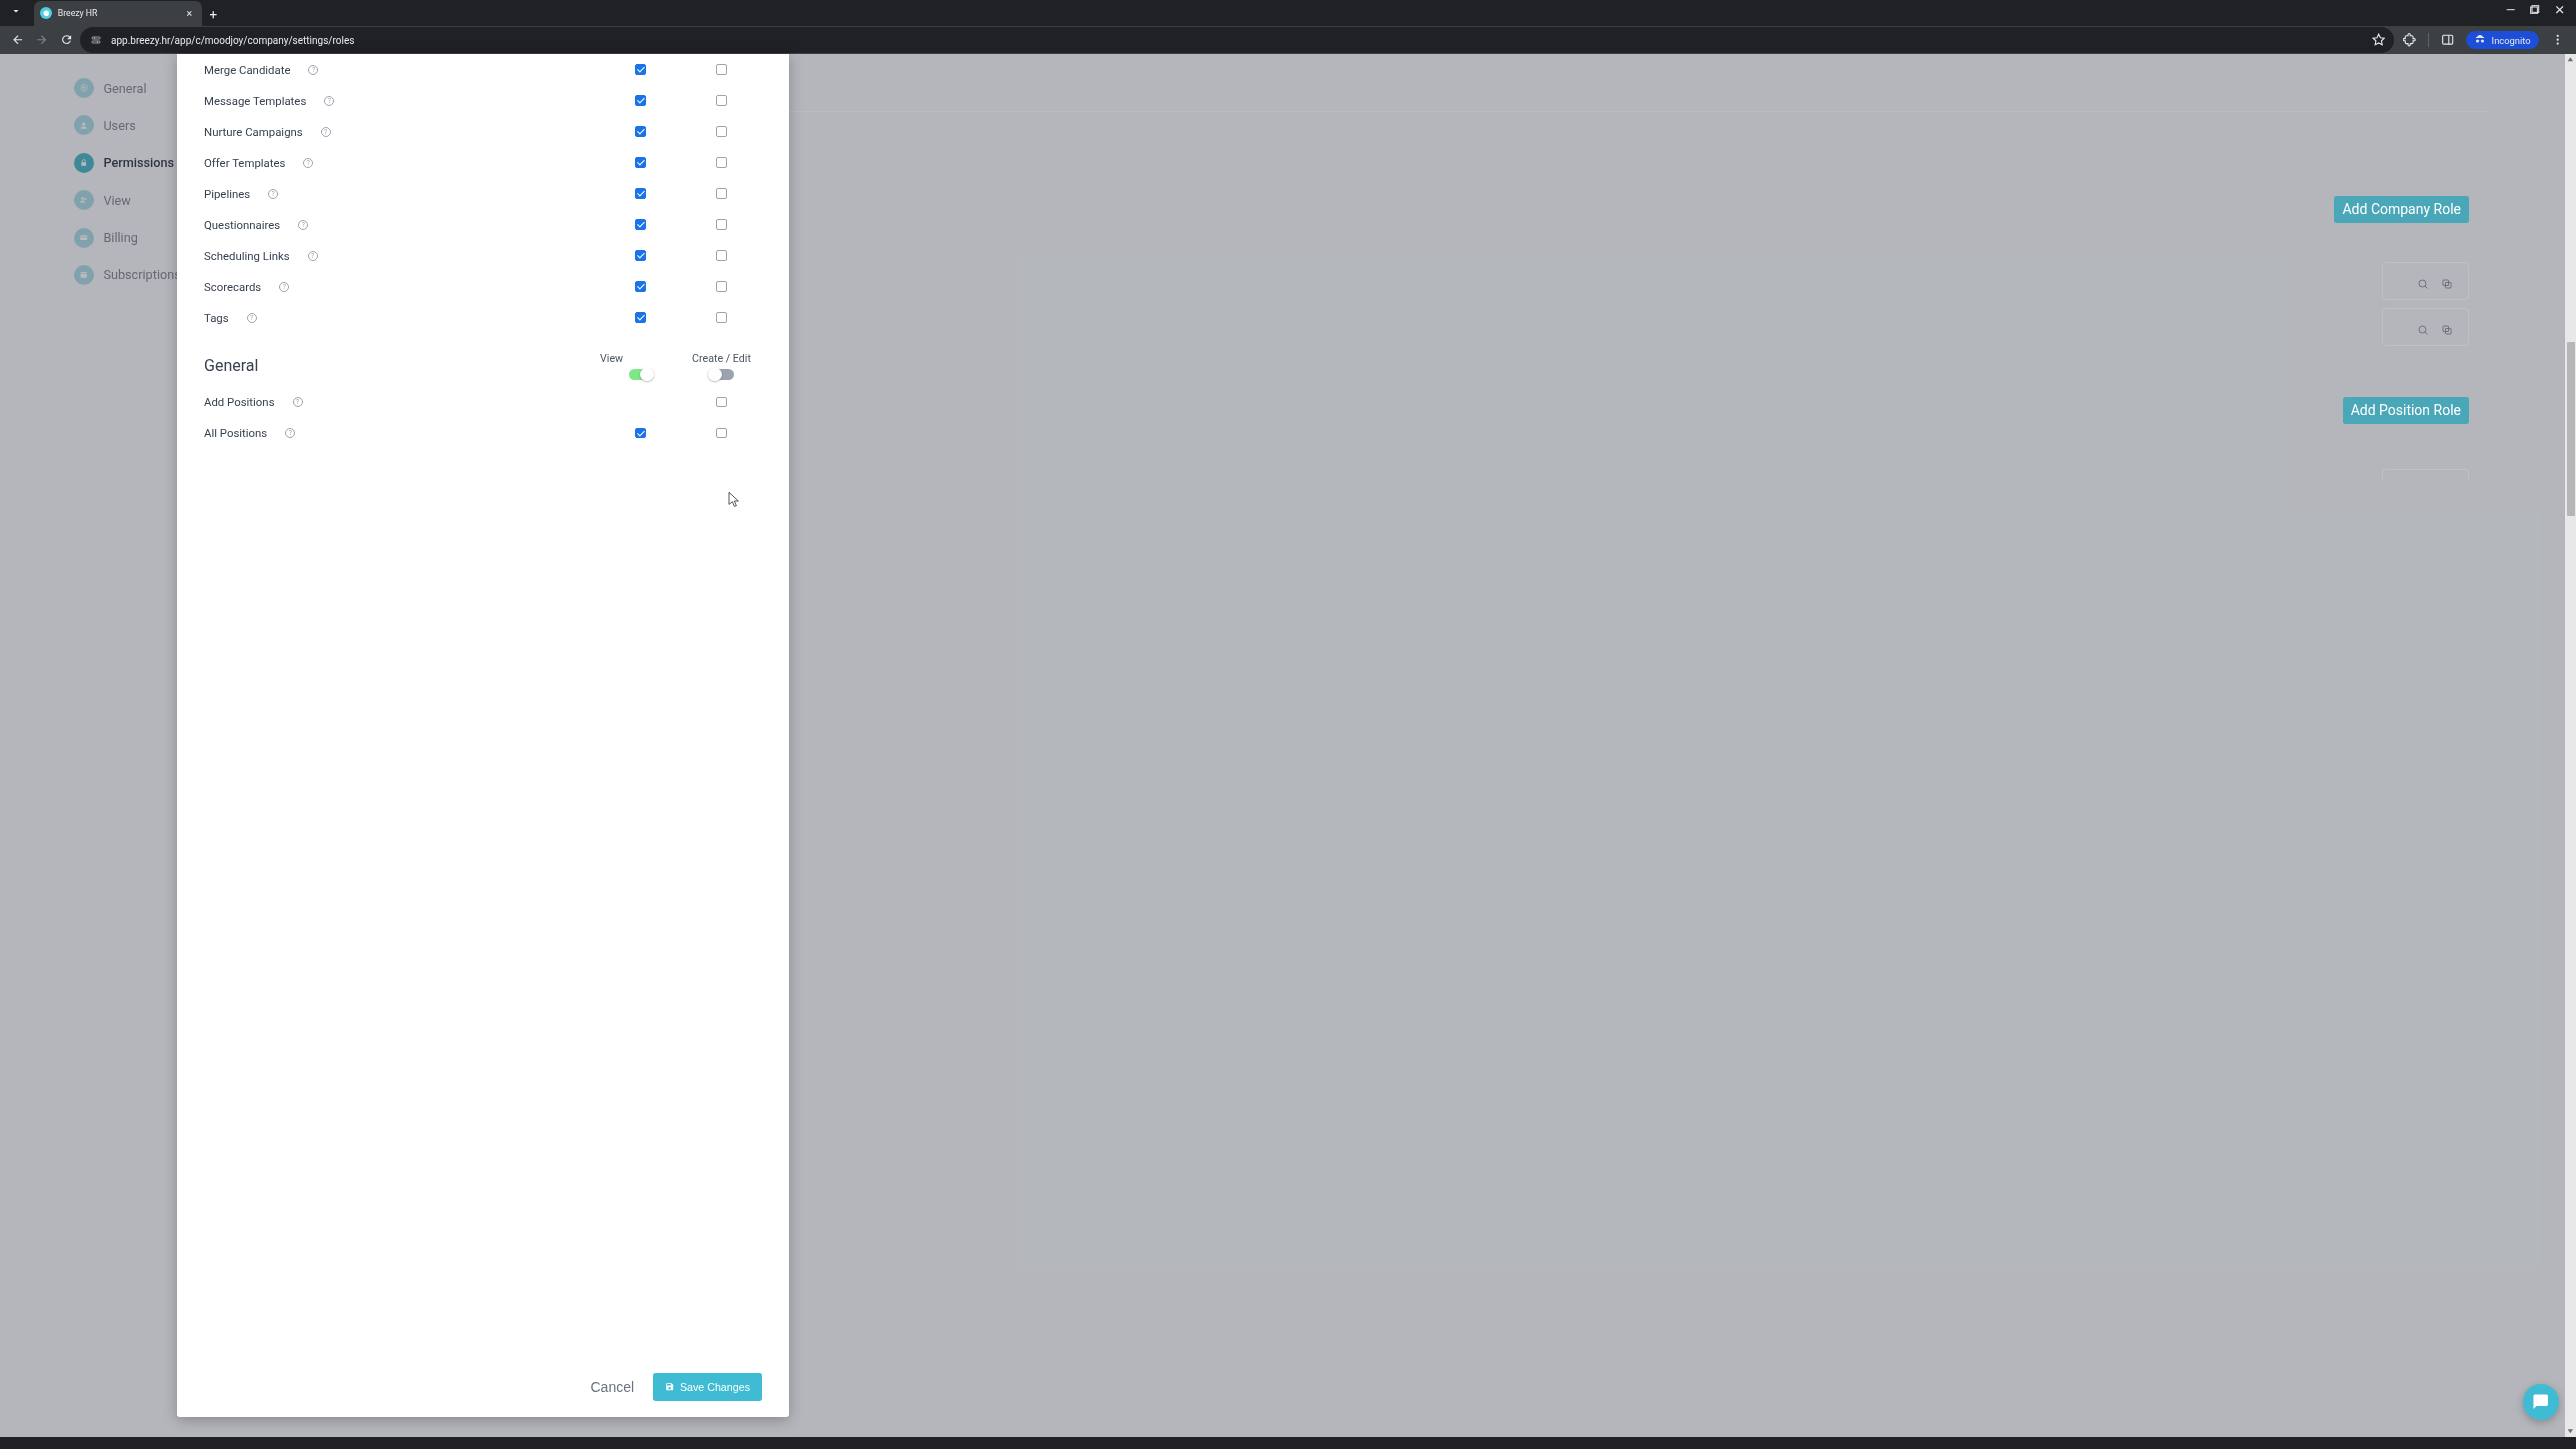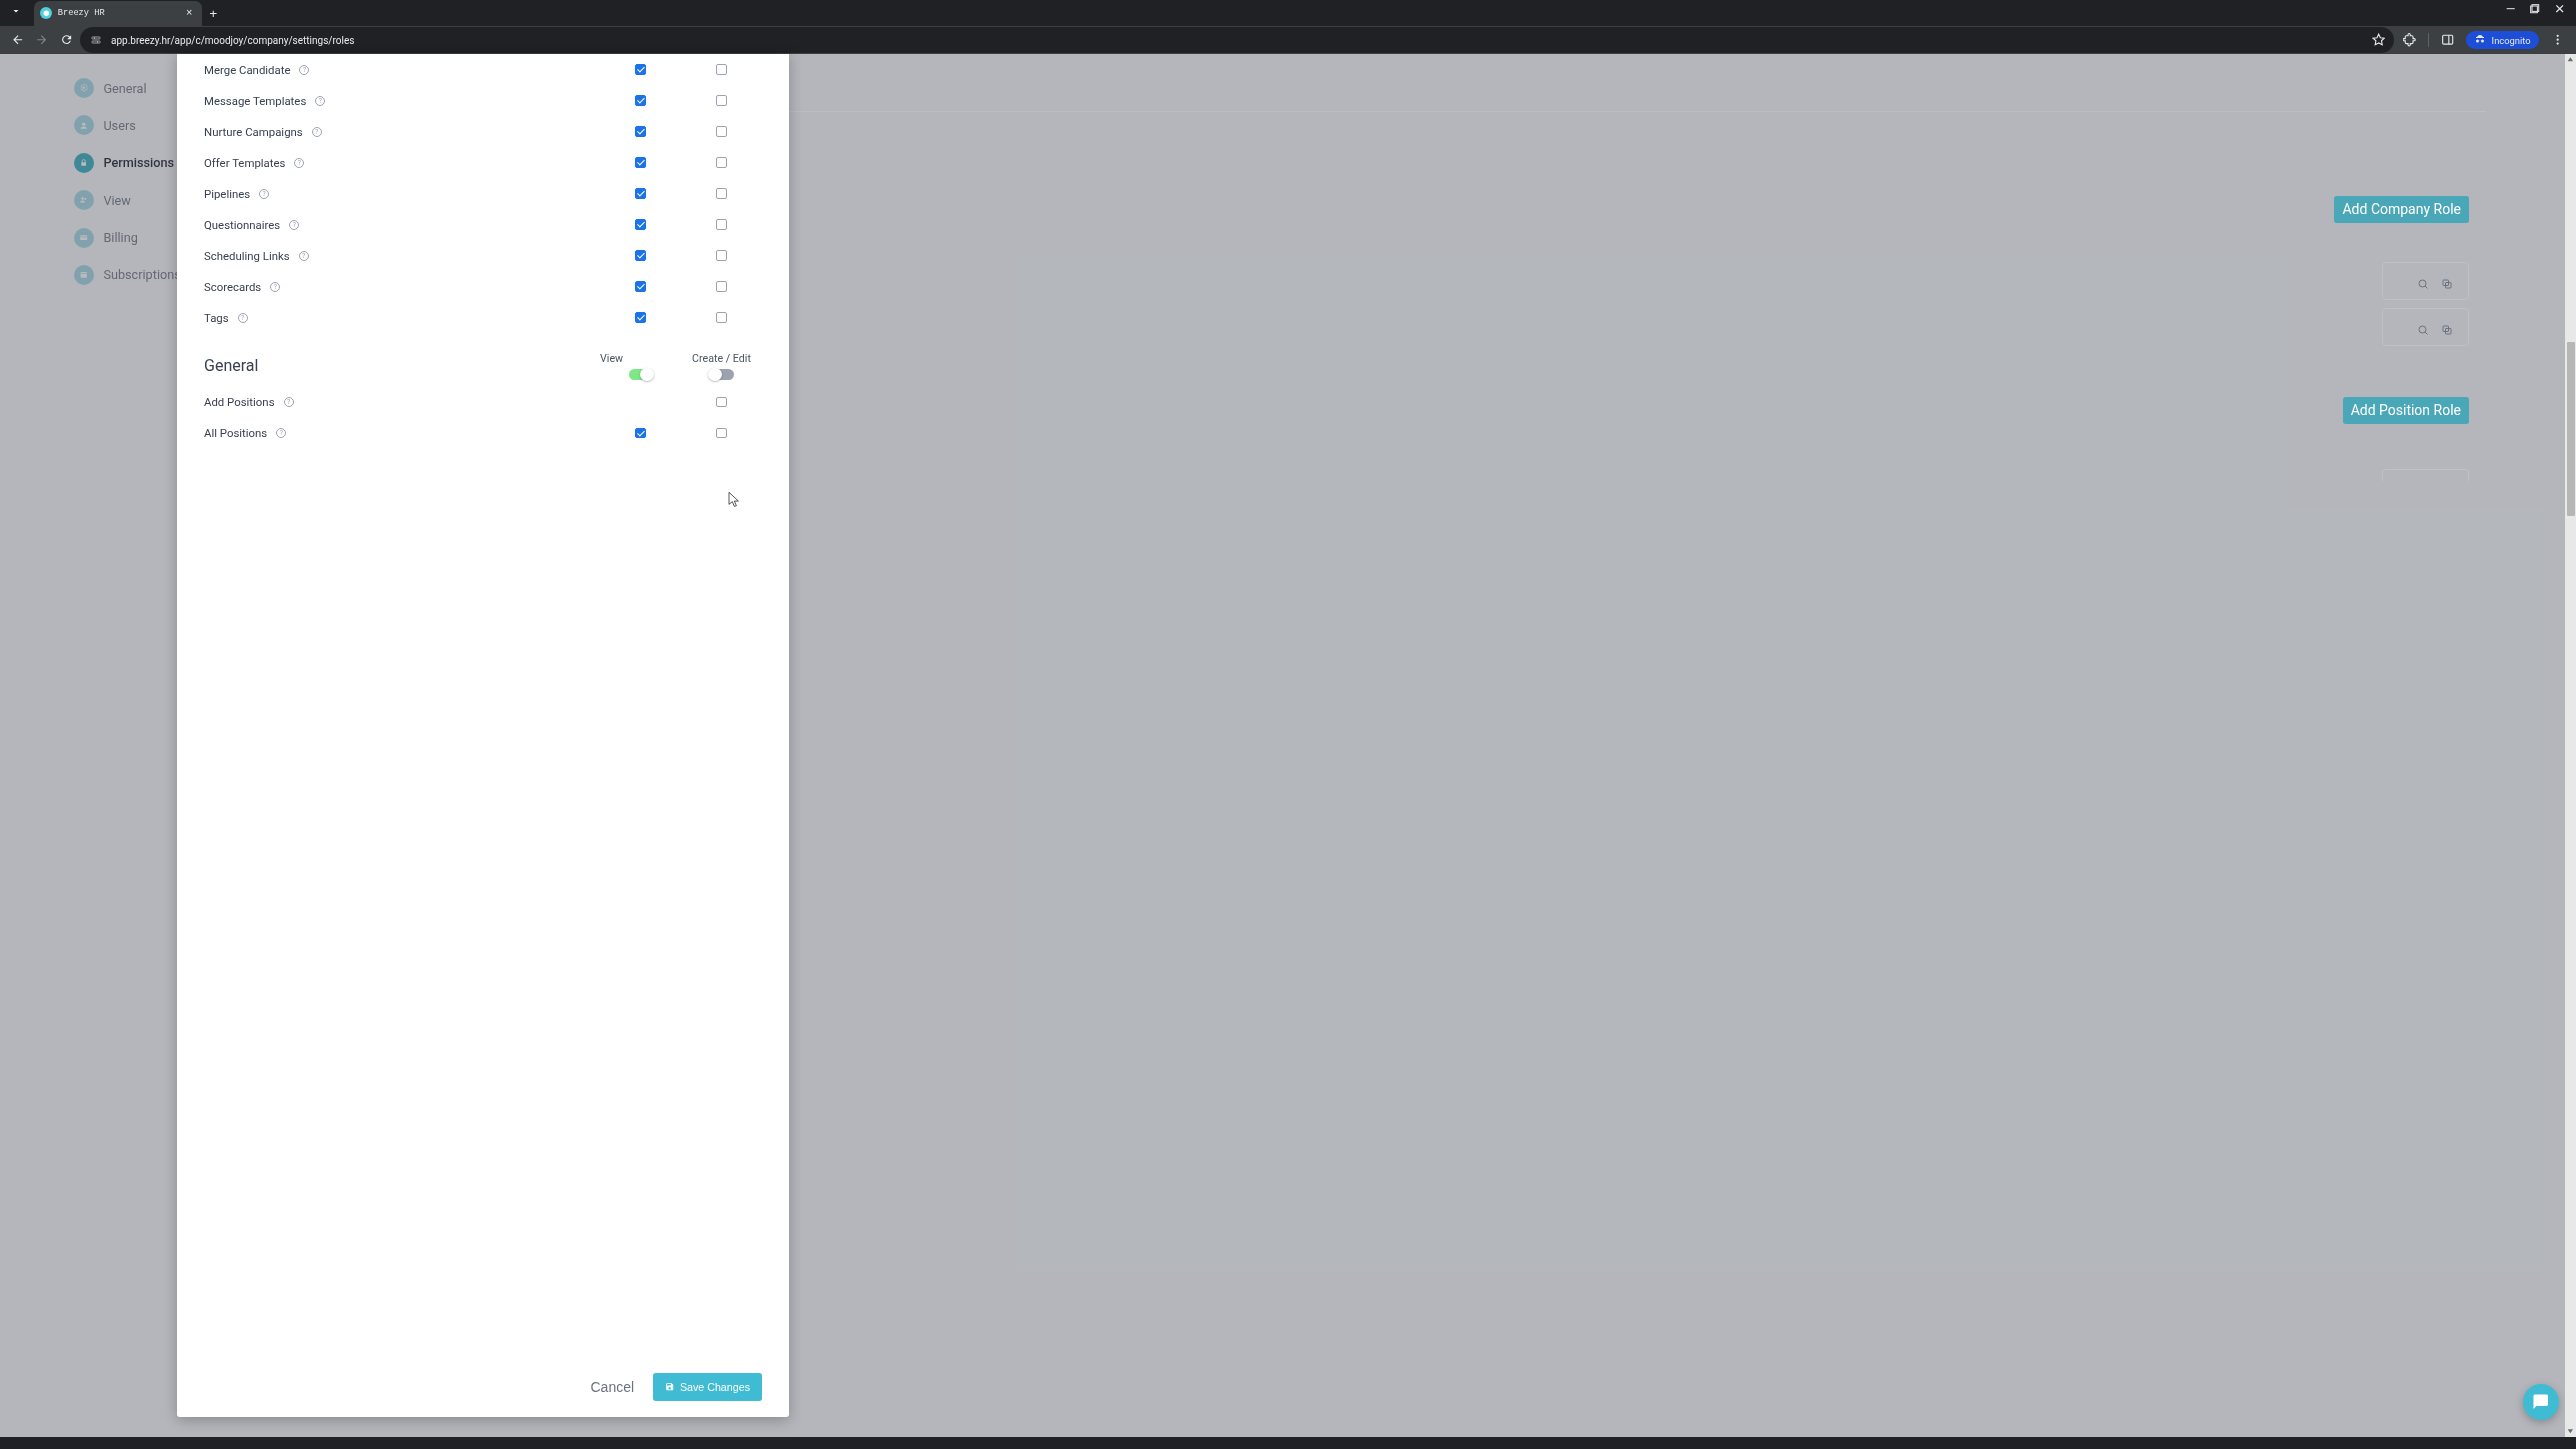--- a/index.html
+++ b/index.html
@@ -1,20 +1,20 @@
 <!DOCTYPE html>
 <html style="font-size:10.7px"><head>
 <meta charset="utf-8">
 <style>
   * { box-sizing: border-box; margin: 0; padding: 0; }
   html, body { width: 100%; height: 100%; font-family: -apple-system, BlinkMacSystemFont, "Segoe UI", Roboto, sans-serif; }
   body { background: #202124; overflow: hidden; }
 
   
-  .chrome-top { background: #202124; height: 26px; display: flex; align-items: flex-end; font-family: Liberation Mono, monospace; }
+  .chrome-top { background: #202124; height: 26px; display: flex; align-items: flex-end; }
   .tab-dropdown { width: 31px; height: 31px; display: flex; align-items: center; justify-content: center; }
   .tab-dropdown svg { width: 12px; height: 12px; fill: #e8eaed; }
   .tab { background: #3c4043; height: 25.5px; width: 168px; border-radius: 6.7px 6.7px 0 0; display: flex; align-items: center; padding: 0 6.7px; gap: 5.4px; margin-left: 2.7px; }
   .tab .favicon { width: 12px; height: 12px; border-radius: 50%; background: #4dd0e1; display: flex; align-items: center; justify-content: center; }
   .tab .title { color: #e8eaed; font-size: 8.7px; flex: 1; white-space: nowrap; overflow: hidden; }
   .tab .close { color: #e8eaed; font-size: 10.7px; cursor: pointer; padding: 1.3px 2.7px; }
   .new-tab { color: #e8eaed; width: 23px; height: 23px; display: flex; align-items: center; justify-content: center; font-size: 13.4px; cursor: pointer; }
   .chrome-right-ctrls { margin-left: auto; display: flex; gap: 14.8px; padding-right: 12px; align-items: center; height: 31px; }
   .chrome-right-ctrls .wc { color: #e8eaed; cursor: pointer; }
 
@@ -47,21 +47,21 @@
   
   .dim { position: absolute; inset: 0; background: rgba(90,94,100,0.42); }
 
   
   .bg-btn { position: absolute; background: #4aa7b8; color: #fff; font-size: 14px; padding: 5.4px 8px; border-radius: 2.7px; }
   .bg-iconbtn { position: absolute; width: 21.5px; height: 21.5px; display:flex;align-items:center;justify-content:center; color:#6b7280; }
 
   
   .modal { position: absolute; left: 177px; top: 0; width: 612px; bottom: 20px; background: #fff; box-shadow: 0 2.7px 13.4px rgba(0,0,0,0.25); border-radius: 0 0 2.7px 2.7px; padding: 0 27px 19px 27px; overflow: hidden; }
   .perm-row { display: flex; align-items: center; height: 31px; }
-  .perm-label { font-size: 11.4px; color: #374151; display: flex; align-items: center; gap: 9px; }
+  .perm-label { font-size: 11.4px; color: #374151; display: flex; align-items: center; gap: 18px; }
   .help-icon { width: 10px; height: 10px; border: 0.7px solid #9ca3af; border-radius: 50%; display: inline-flex; align-items: center; justify-content: center; font-size: 6.7px; color: #9ca3af; }
   .cb-col-a { margin-left: auto; width: 81px; display: flex; justify-content: center; }
   .cb-col-b { width: 81px; display: flex; justify-content: center; }
   .cbox { width: 10.7px; height: 10.7px; border: 1px solid #9ca3af; border-radius: 2px; background: #fff; cursor: pointer; position: relative; display:inline-block; }
   .cbox.checked { background: #1a73e8; border-color: #1a73e8; }
   .cbox.checked::after { content: ""; position: absolute; left: 2.7px; top: 0px; width: 2.7px; height: 6px; border: solid #fff; border-width: 0 1.3px 1.3px 0; transform: rotate(45deg); }
 
   .section-head { display: flex; align-items: center; margin-top: 19px; margin-bottom: 6.7px; }
   .section-title { font-size: 16px; color: #374151; }
   .col-head-a { margin-left: auto; width: 81px; text-align: left; }

